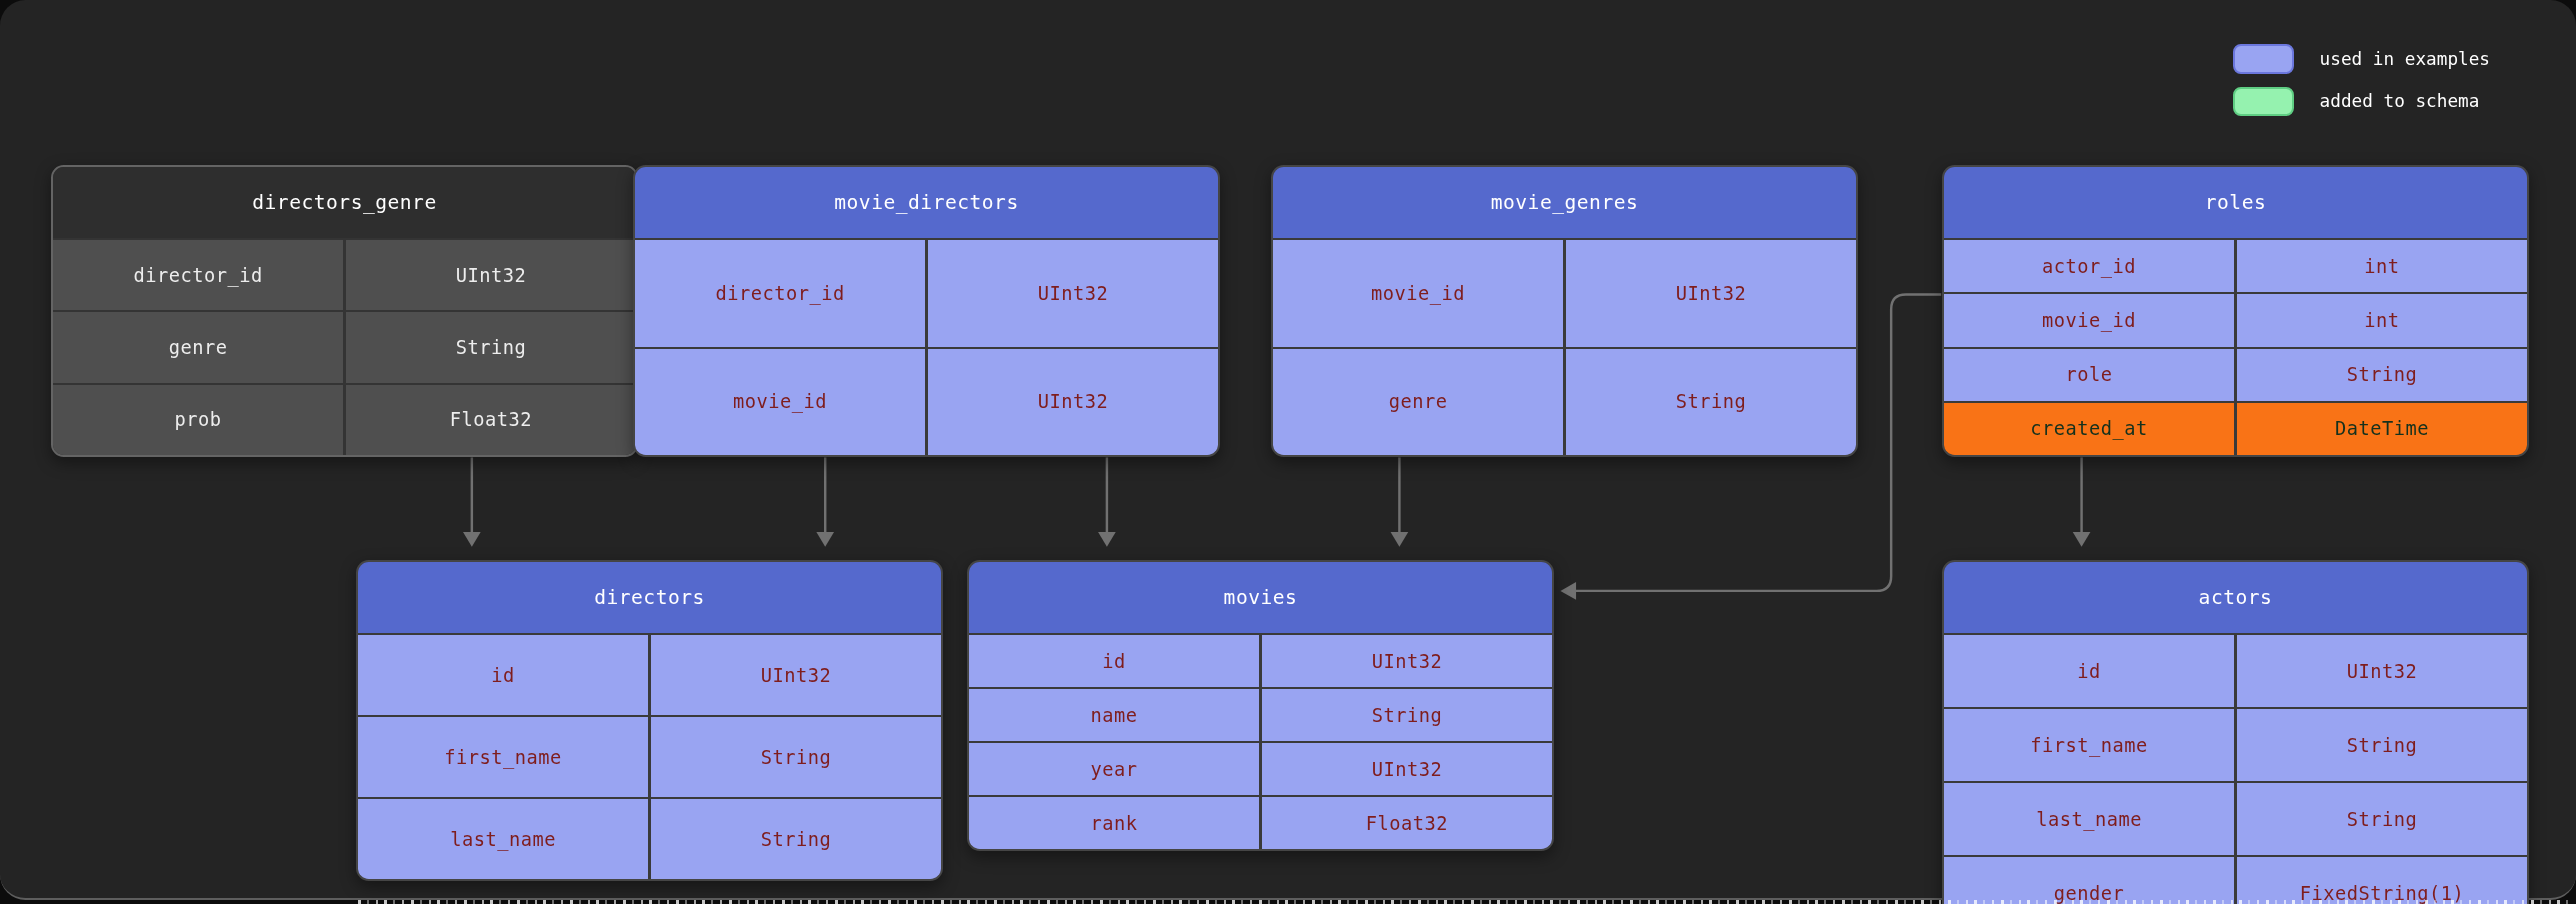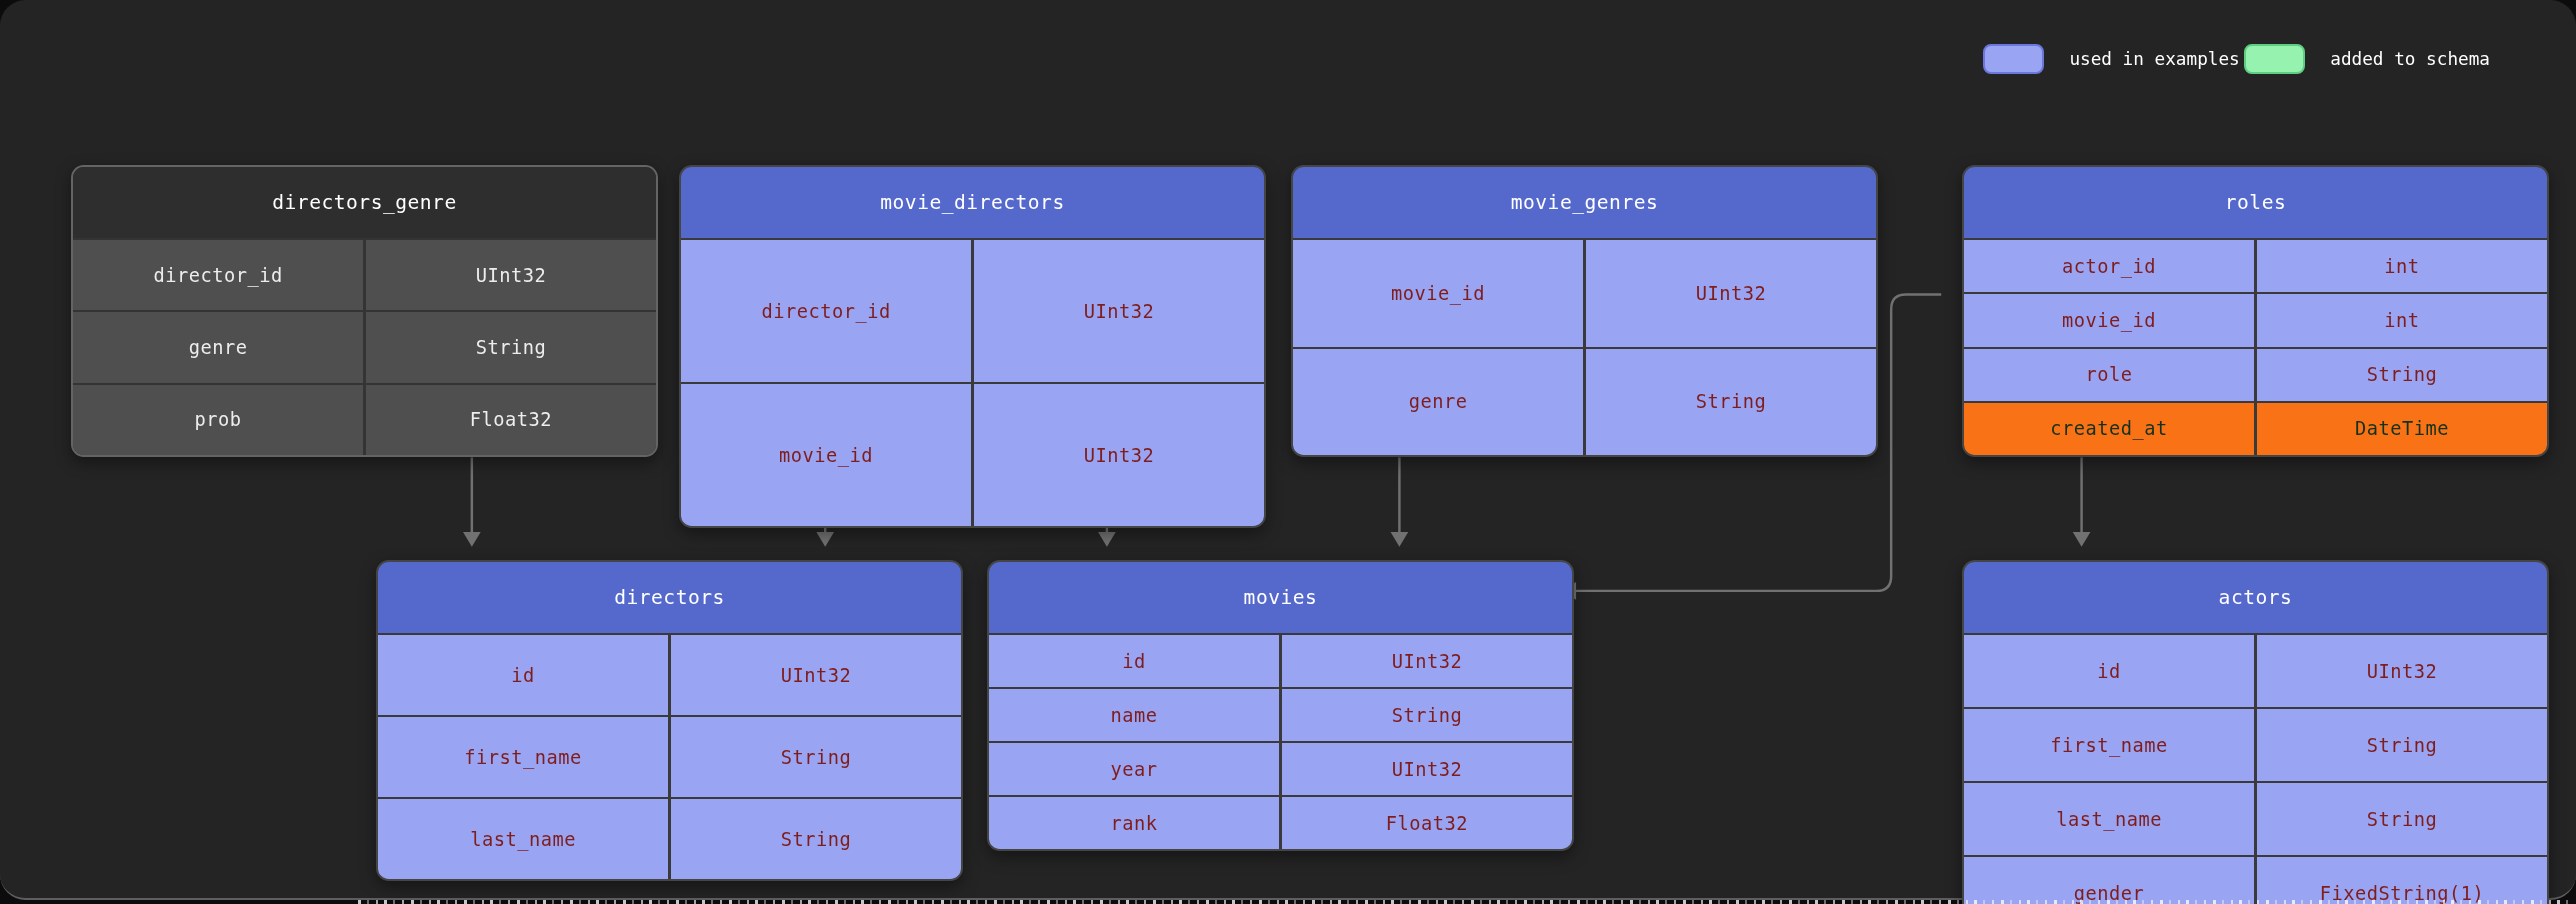--- a/index.html
+++ b/index.html
@@ -19,41 +19,40 @@
   .noise {
     position:absolute; left:358px; right:2px; bottom:0; height:3.9px;
     background:repeating-linear-gradient(90deg,
       rgba(255,255,255,.85) 0 2.9px, transparent 2.9px 8.8px,
       rgba(255,255,255,.45) 8.8px 10.8px, transparent 10.8px 17.7px,
       rgba(255,255,255,.7) 17.7px 19.6px, transparent 19.6px 26.5px);
     opacity:.9;
   }
   .legend {
     position:absolute; top:44px; right:86px;
-    display:flex; flex-direction:row; gap:4px;
+    display:flex; flex-direction:column; gap:13px;
   }
   .legend-row { display:flex; align-items:center; }
   .swatch {
     width:61px; height:29.5px; border-radius:7.9px; box-sizing:border-box;
   }
   .swatch.blue  { background:#99a4f2; border:2px solid #6b77dd; }
   .swatch.green { background:#95f2af; border:2px solid #5fce83; }
   .legend-label { color:#ffffff; font-size:17.7px; margin-left:25.5px; white-space:nowrap; }
 
   .arrows { position:absolute; left:0; top:0; }
 
   .table {
     position:absolute; width:587px;
     background:#3a3a3a;
     border:2px solid #454545;
     border-radius:12.8px;
     display:flex; flex-direction:column; gap:2px;
     overflow:hidden; box-sizing:border-box;
     box-shadow:0 5.9px 15.7px rgba(0,0,0,.4);
-    margin-left:20px;
   }
   .table.plain { border-color:#646464; background:#343434; }
   .t-header {
     flex:0 0 71px;
     display:flex; align-items:center; justify-content:center;
     background:#5569cd; color:#ffffff;
     font-size:19.6px; letter-spacing:0.5px;
   }
   .plain .t-header { background:#2e2e2e; }
   .t-row { flex:1; display:flex; gap:2.9px; min-height:0; }
@@ -109,21 +108,21 @@
   <div class="t-row">
     <div class="t-cell">genre</div>
     <div class="t-cell">String</div>
   </div>
   <div class="t-row">
     <div class="t-cell">prob</div>
     <div class="t-cell">Float32</div>
   </div>
 </div>
 
-<div class="table" style="left:659px; top:165px; height:363px">
+<div class="table" style="left:633px; top:165px; height:292px">
   <div class="t-header">movie_directors</div>
   <div class="t-row">
     <div class="t-cell">director_id</div>
     <div class="t-cell">UInt32</div>
   </div>
   <div class="t-row">
     <div class="t-cell">movie_id</div>
     <div class="t-cell">UInt32</div>
   </div>
 </div>

